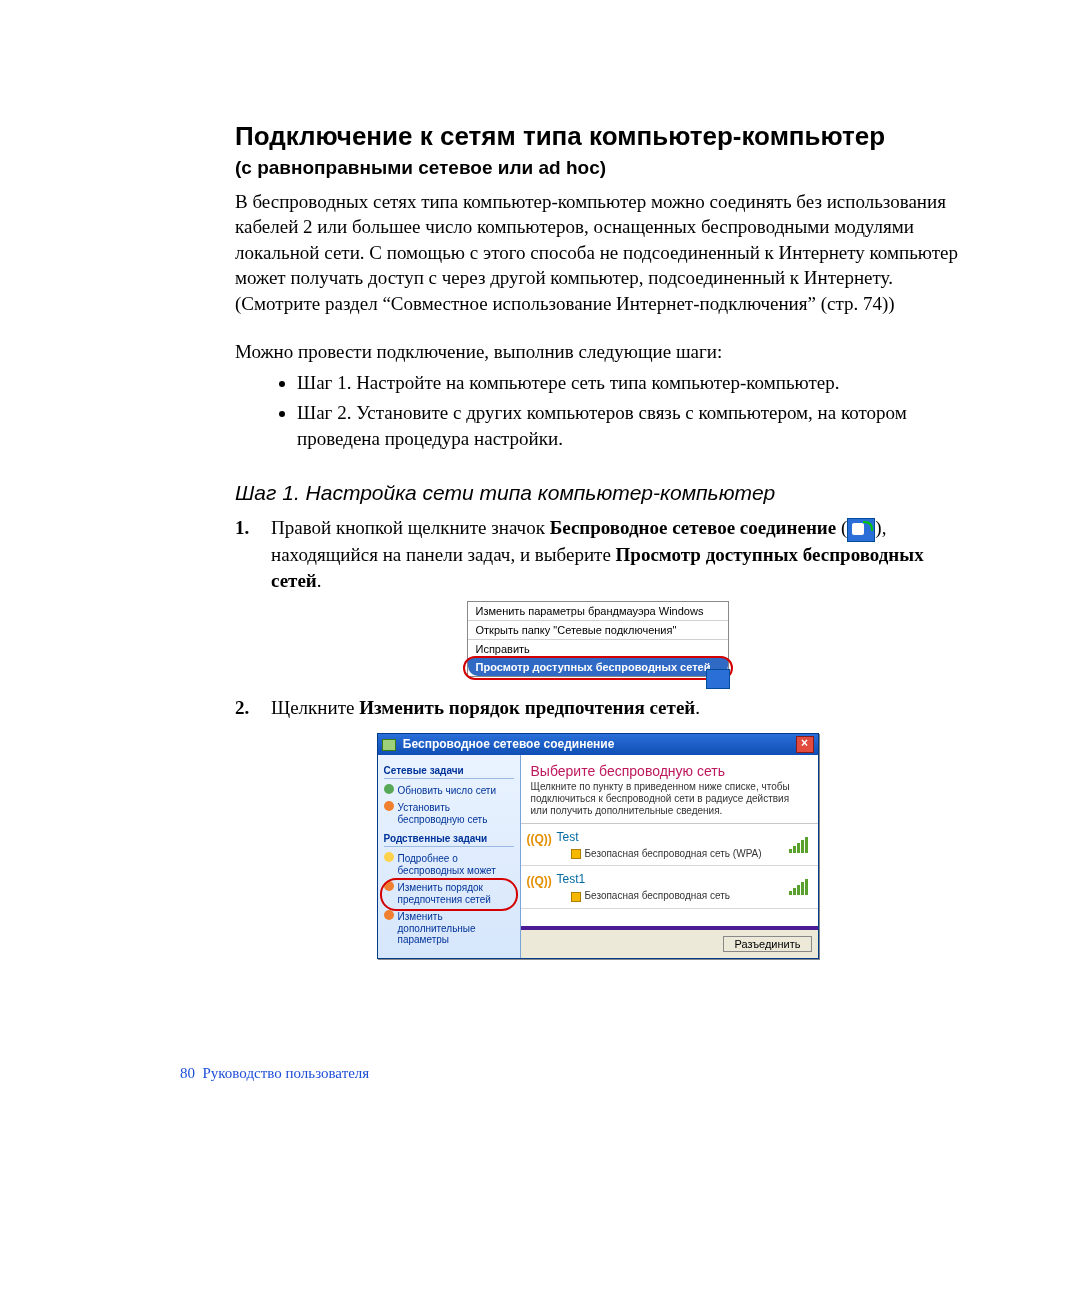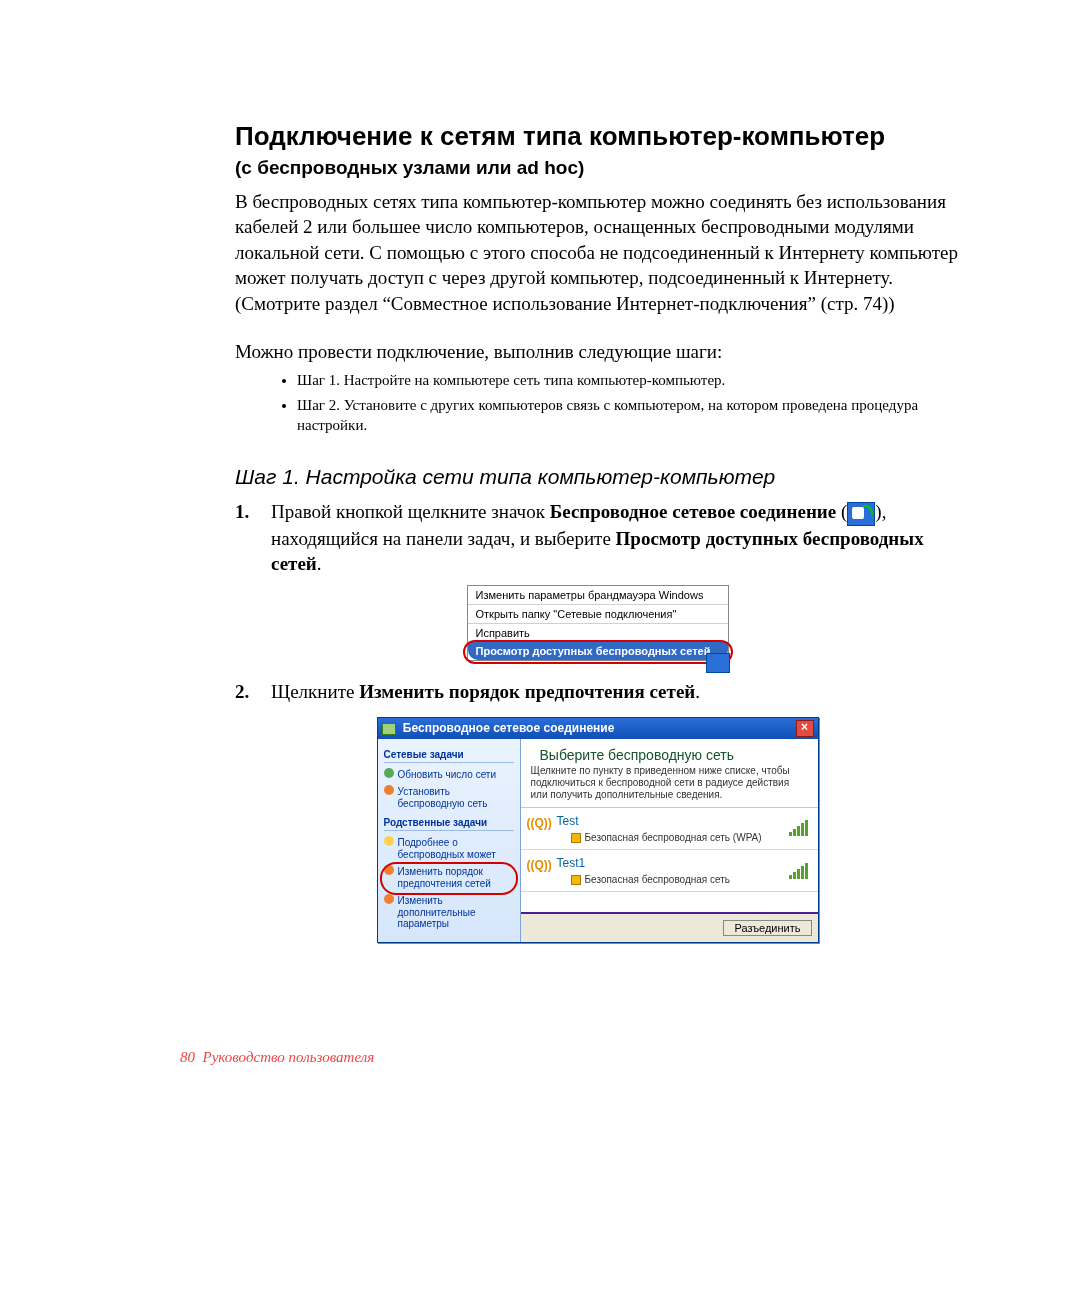--- a/index.html
+++ b/index.html
@@ -32,21 +32,21 @@
   p.body {
     font-size: 19px;
     line-height: 1.35;
     margin: 0 0 22px 0;
   }
   ul.bullets {
     margin: 0 0 30px 0;
     padding-left: 62px;
   }
   ul.bullets li {
-    font-size: 15px;
+    font-size: 19px;
     line-height: 1.35;
     margin-bottom: 4px;
   }
   h3.step-title {
     font-family: Arial, Helvetica, sans-serif;
     font-style: italic;
     font-size: 21px;
     font-weight: normal;
     margin: 16px 0 10px 0;
   }
@@ -172,23 +172,22 @@
     position:absolute; left:-4px; right:-4px; top:-2px; bottom:-2px;
     border:2px solid #d40000; border-radius:16px;
     pointer-events:none;
   }
   .mainpane{
     flex:1;
     background:#fff;
     display:flex; flex-direction:column;
   }
   .mainpane .hdr{
-    font-size:14px; color:#14532d; padding:8px 10px 2px 10px;
+    font-size:14px; color:#be185d; padding:8px 10px 2px 10px;
     font-family: Tahoma, Arial, sans-serif;
-    margin-left: 9px;
   }
   .mainpane .desc{
     font-size:10px; color:#333; padding:0 20px 6px 10px; line-height:1.2;
   }
   .netlist{
     flex:1; border-top:1px solid #c8c8c8;
   }
   .netitem{
     border-bottom:1px solid #d8d8d8;
     padding:6px 8px 6px 8px;
@@ -217,44 +216,43 @@
     position:absolute; left:6px; top:8px;
     font-size:12px; color:#e48f00; font-weight:bold;
     font-family: Arial, sans-serif;
   }
   .netitem .lock{
     display:inline-block; width:8px; height:8px;
     background:#f5b800; border:1px solid #b07c00;
     margin-right:4px; vertical-align:middle;
   }
   .btnbar{
-    background:#ece9d8; border-top:2px solid #4c1d95;
+    background:#ece9d8; border-top:4px solid #4c1d95;
     padding:6px; display:flex; justify-content:flex-end;
   }
   .btnbar button{
     font-family: Tahoma, Arial, sans-serif;
     font-size:11px; padding:1px 10px;
     background:#ece9d8; border:1px solid #888;
   }
   .footer{
     position:absolute;
-    bottom:200px;
+    bottom:184px;
     left:180px;
-    font-style:italic;
     font-size:15px;
-    color:#ef4444;
+    color:#1d4ed8;
   }
 </style>
 </head>
 <body>
 
 <div class="page">
 
   <h1 class="title">Подключение к сетям типа компьютер-компьютер</h1>
-  <h2 class="subtitle">(с беспроводных узлами или ad hoc)</h2>
+  <h2 class="subtitle">(с равноправными сетевое или ad hoc)</h2>
 
   <p class="body">В беспроводных сетях типа компьютер-компьютер можно соединять без использования кабелей 2 или большее число компьютеров, оснащенных беспроводными модулями локальной сети. С помощью с этого способа не подсоединенный к Интернету компьютер может получать доступ с через другой компьютер, подсоединенный к Интернету. (Смотрите раздел “Совместное использование Интернет-подключения” (стр. 74))</p>
   <p class="body" style="margin-bottom:6px">Можно провести подключение, выполнив следующие шаги:</p>
 
   <ul class="bullets">
     <li>Шаг 1. Настройте на компьютере сеть типа компьютер-компьютер.</li>
     <li>Шаг 2. Установите с других компьютеров связь с компьютером, на котором проведена процедура настройки.</li>
   </ul>
 
   <h3 class="step-title">Шаг 1. Настройка сети типа компьютер-компьютер</h3>

